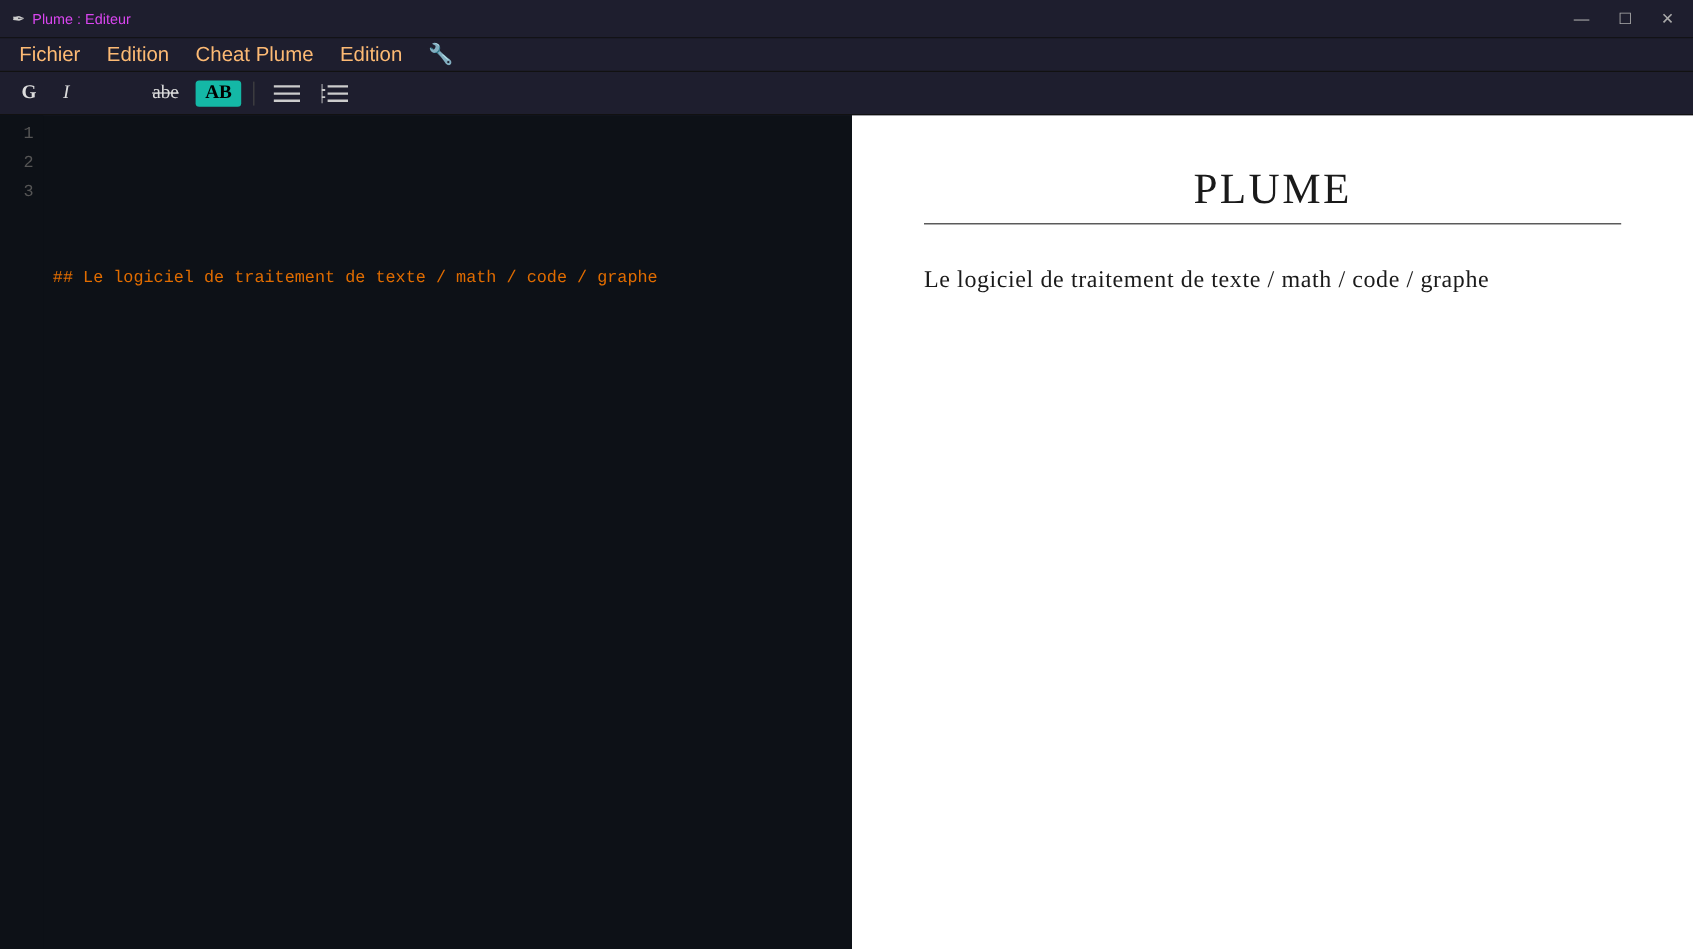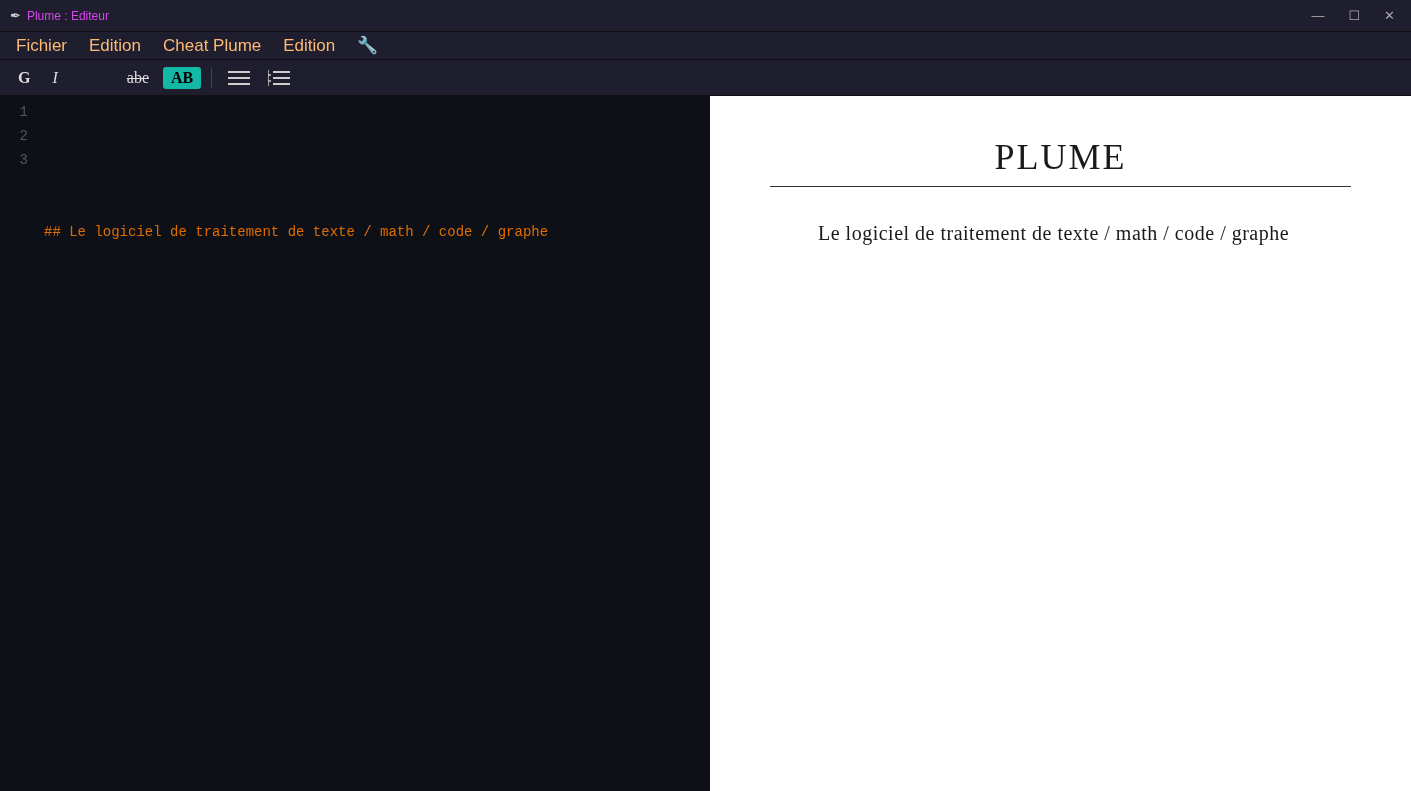--- a/index.html
+++ b/index.html
@@ -187,21 +187,20 @@
       margin-bottom: 30px;
     }
 
     #preview-subtitle {
       font-family: 'Georgia', 'Times New Roman', serif;
       font-size: 20px;
       color: #1a1a1a;
       font-weight: normal;
       line-height: 1.6;
       letter-spacing: 0.5px;
-      margin-left: 48px;
     }
   </style>
 </head>
 <body>
 
 <div id="title-bar">
   <span class="app-icon">✒</span>
   <span class="title-text">Plume : Editeur</span>
   <div class="window-controls">
     <span>—</span>

